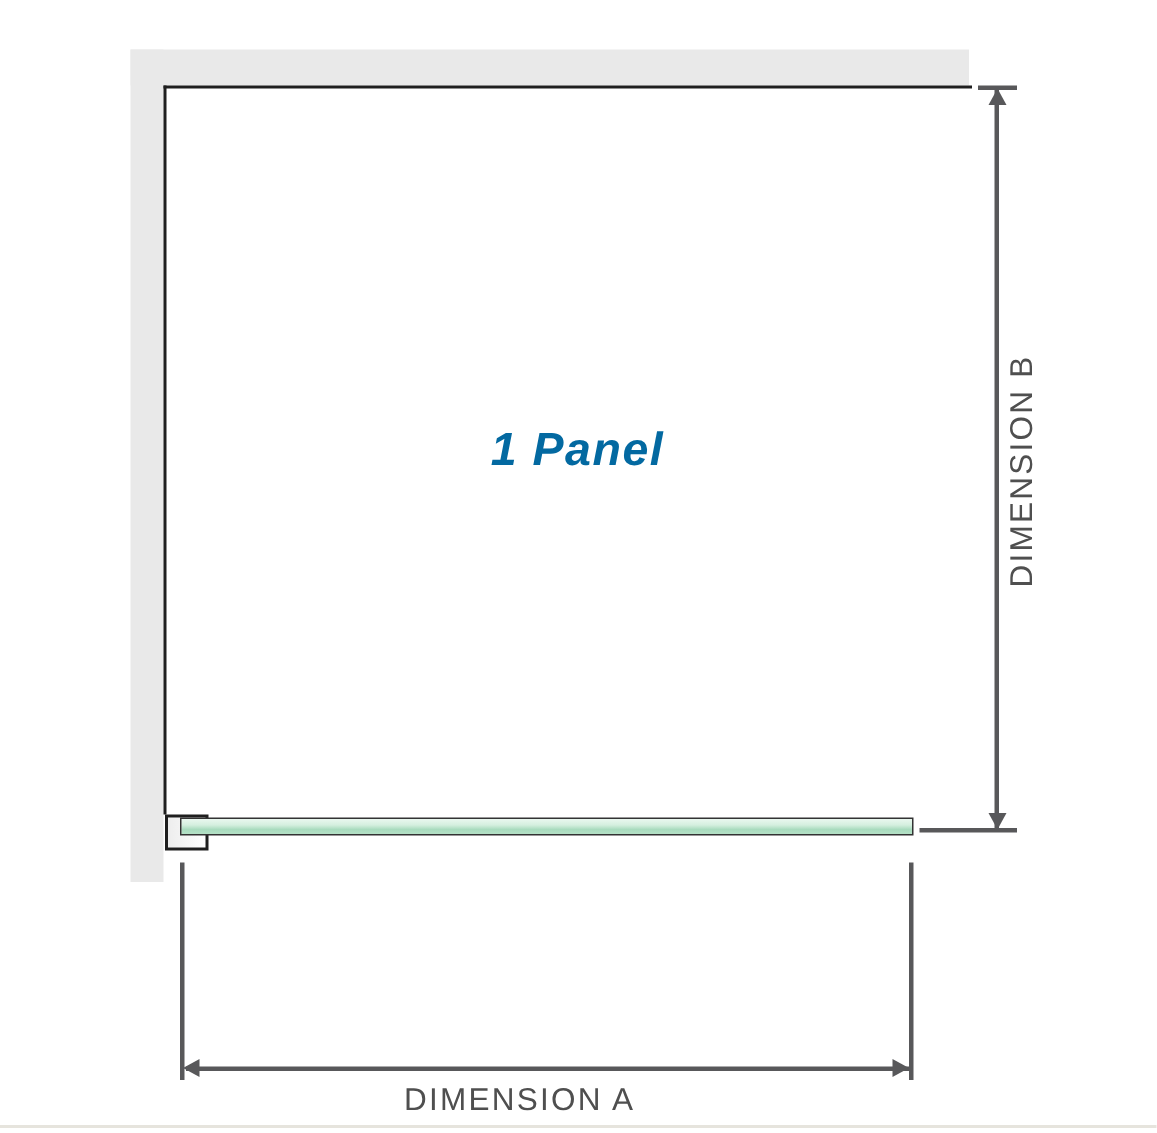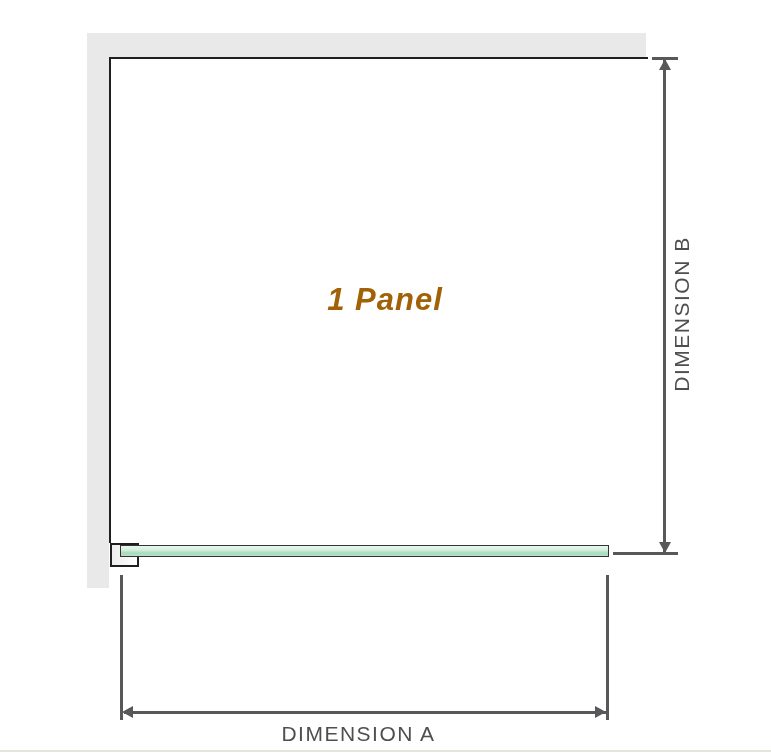--- a/index.html
+++ b/index.html
@@ -19,21 +19,21 @@
   .panel-top  { left: 109px; top: 57px; width: 539px; height: 2px; }
   .panel-left { left: 109px; top: 57px; width: 2px;  height: 486px; }
 
   
   .panel-label-box {
     left: 111px; top: 57px; width: 548px; height: 486px;
     display: flex; align-items: center; justify-content: center;
   }
   .panel-label-text {
     font-size: 31px; font-style: italic; font-weight: 600;
-    color: #a16207; letter-spacing: 1px;
+    color: #0369a1; letter-spacing: 1px;
   }
 
   
   .bracket {
     left: 110px; top: 543px; width: 29px; height: 24px;
     box-sizing: border-box; border: 2px solid #1f1f1f;
     background: linear-gradient(to right, #ededed, #ffffff);
     z-index: 1;
   }
 
@@ -67,21 +67,21 @@
                  border-right: 11px solid #58585a; }
   .arrow-right { left: 595px; top: 706px;
                  border-top: 6px solid transparent; border-bottom: 6px solid transparent;
                  border-left: 11px solid #58585a; }
 
   
   .dim-label {
     color: #4f4f4f; font-size: 21px; letter-spacing: 1.5px; white-space: nowrap;
   }
   .dim-a-label-box {
-    left: 116px; top: 722px; width: 485px; text-align: center;
+    left: 104px; top: 722px; width: 485px; text-align: center;
   }
   .dim-b-label-box {
     left: 531px; top: 303px; width: 300px; height: 22px;
     text-align: center; transform: rotate(-90deg); transform-origin: center;
   }
 
   
   .bottom-divider { left: 0; top: 750px; width: 771px; height: 2px; background: #e6e4dd; }
 </style>
 </head>

